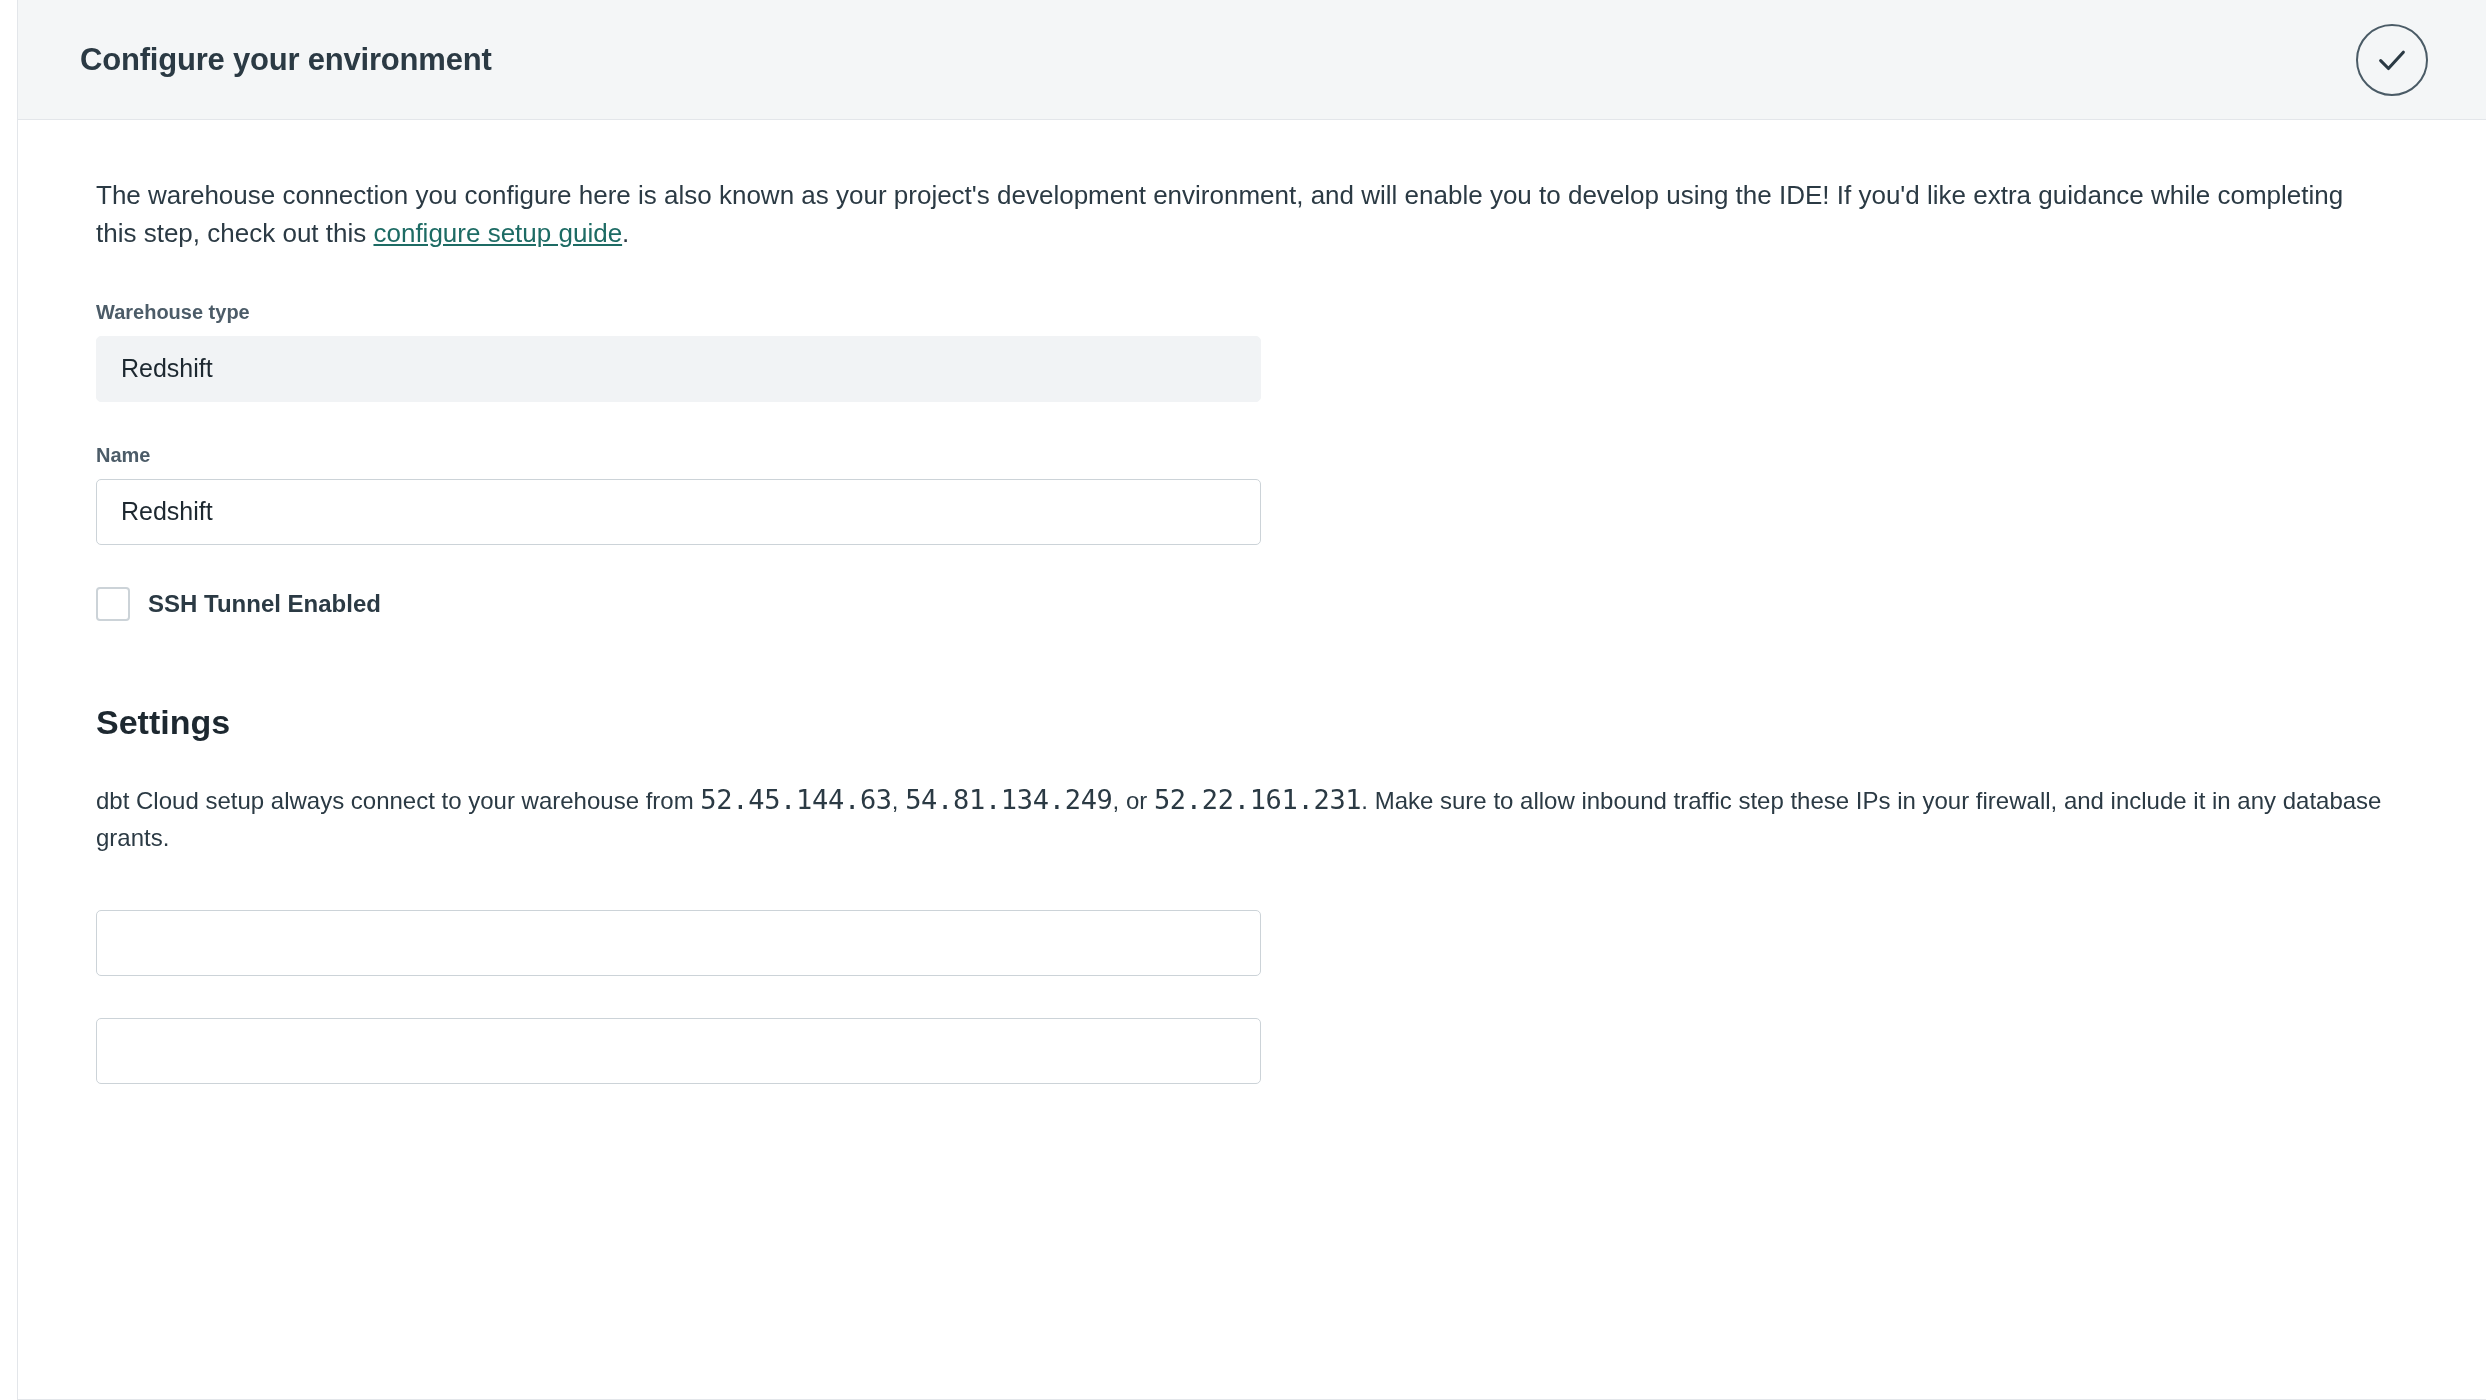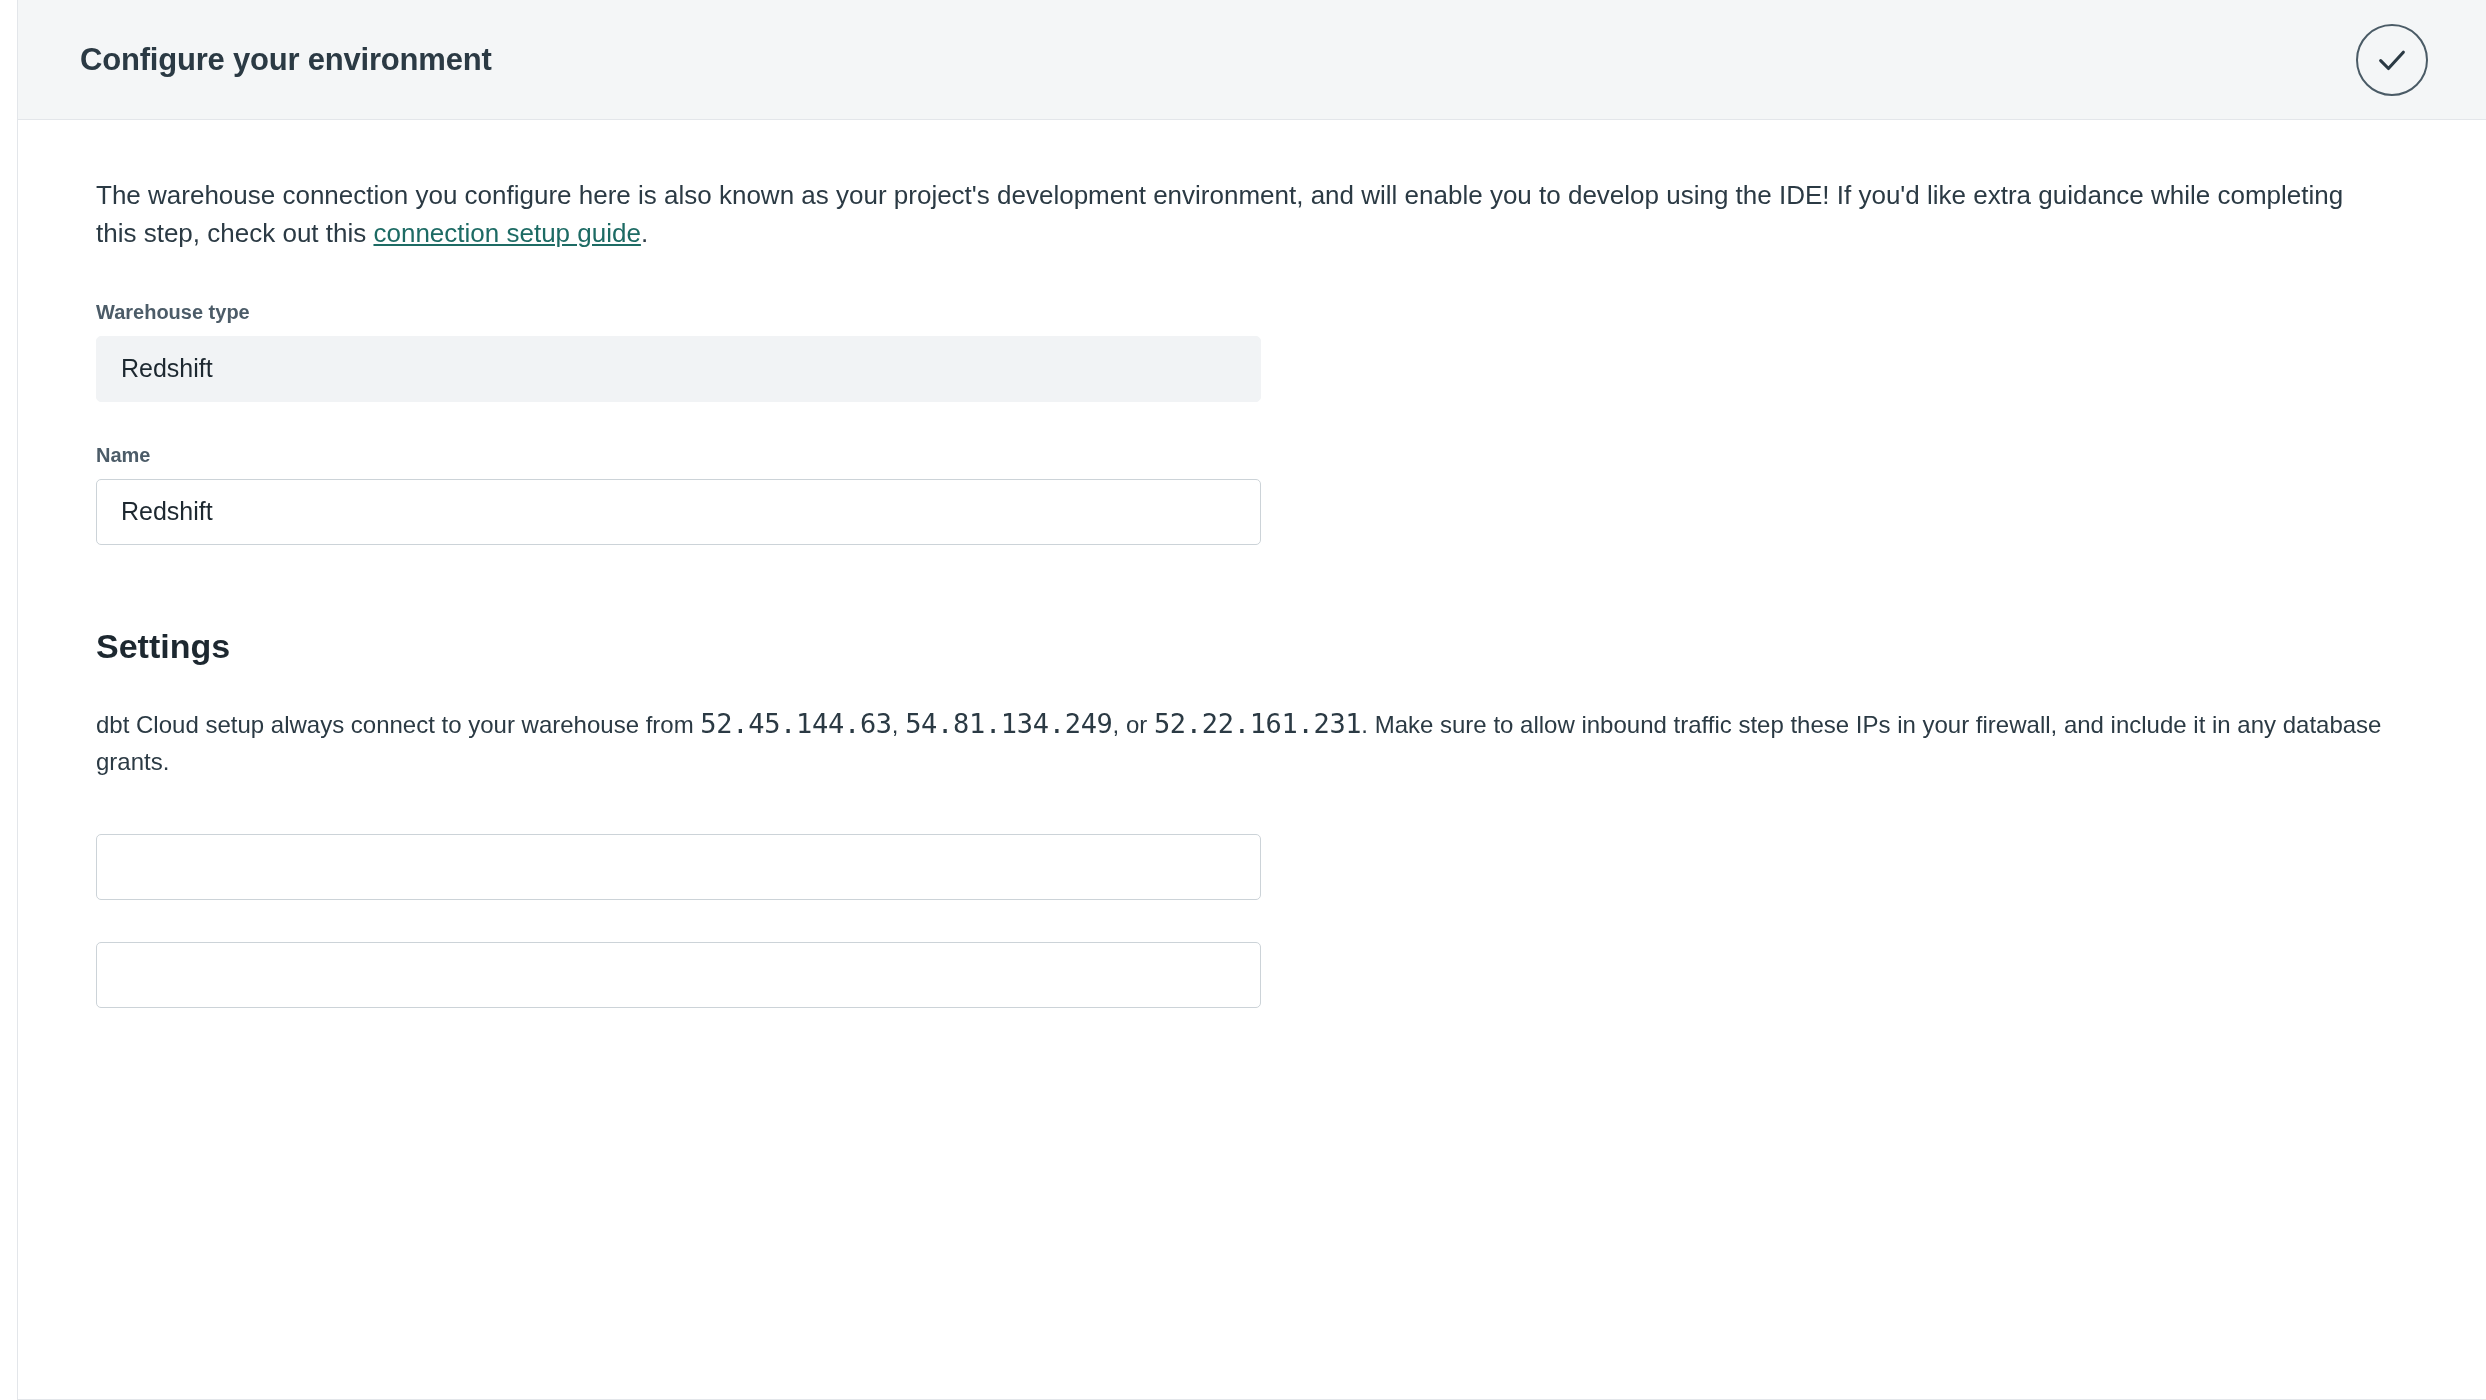--- a/index.html
+++ b/index.html
@@ -161,32 +161,36 @@
       <div class="card-title">Configure your environment</div>
       <div class="check-circle">
         <svg width="34" height="34" viewBox="0 0 24 24" fill="none" stroke="#2b3a44" stroke-width="2.2" stroke-linecap="round" stroke-linejoin="round">
           <polyline points="4,12.5 9.5,18 20,6.5"></polyline>
         </svg>
       </div>
     </div>
 
     <div class="card-body">
 
-      <p class="intro"><span>The warehouse connection you configure here is also known as your project's development environment, and will enable you to develop using the IDE! If you'd like extra guidance while completing this step, check out this </span><a href="#">connection setup guide</a><span>.</span></p>
+      <p class="intro"><span>The warehouse connection you configure here is also known as your project's development environment, and will enable you to develop using the IDE! If you'd like extra guidance while completing this step, check out this </span><a href="#">configure setup guide</a><span>.</span></p>
 
       <div class="field-block">
         <div class="field-label">Warehouse type</div>
         <div class="readonly-field">Redshift</div>
       </div>
 
       <div class="field-block">
         <div class="field-label">Name</div>
         <input class="text-input" type="text" value="Redshift" style="">
       </div>
 
+      <div class="checkbox-row">
+        <div class="checkbox-box"></div>
+        <div class="checkbox-label">SSH Tunnel Enabled</div>
+      </div>
 
       <div class="section-title">Settings</div>
 
       <p class="settings-text"><span>dbt Cloud setup always connect to your warehouse from </span><span class="mono">52.45.144.63</span><span>, </span><span class="mono">54.81.134.249</span><span>, or </span><span class="mono">52.22.161.231</span><span>. Make sure to allow inbound traffic step these IPs in your firewall, and include it in any database grants.</span></p>
 
       <div class="field-block">
         <input class="text-input" type="text" value="" style="">
       </div>
 
       <div class="field-block">

